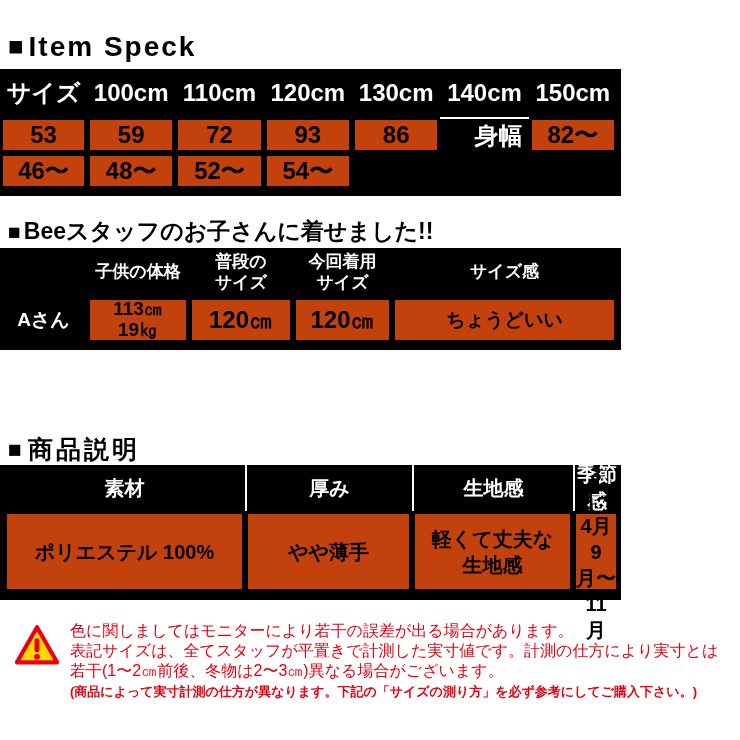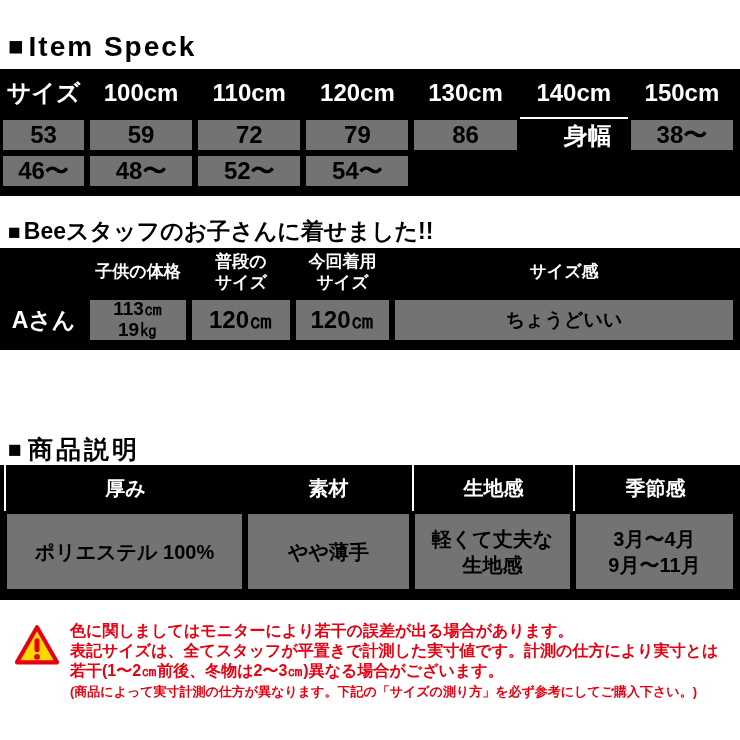--- a/index.html
+++ b/index.html
@@ -7,49 +7,49 @@
     position:relative;width:740px;height:740px;background:#fff;overflow:hidden;
     font-family:"Liberation Sans","DejaVu Sans",sans-serif;color:#000;
   }
   
   .heading{position:absolute;left:8px;font-weight:bold;color:#000;display:flex;align-items:center;}
   .heading .bullet{font-size:0.92em;margin-right:3px;line-height:1;}
   #h-item{top:31px;font-size:28px;letter-spacing:2px;}
   #h-staff{top:216px;font-size:23px;}
   #h-desc{top:433px;font-size:25px;letter-spacing:3px;}
   
-  .tbl{position:absolute;left:0;width:740px;background:#000;display:grid;box-sizing:border-box;}
+  .tbl{position:absolute;left:0;width:621px;background:#000;display:grid;box-sizing:border-box;}
   .hc{color:#fff;font-weight:bold;display:flex;align-items:center;justify-content:center;text-align:center;}
   .lc{background:#000;color:#fff;font-weight:bold;display:flex;align-items:center;justify-content:center;text-align:center;}
-  .vc{background:#737373;color:#000;border:3px solid #000;display:flex;align-items:center;justify-content:center;
+  .vc{background:#c2410c;color:#000;border:3px solid #000;display:flex;align-items:center;justify-content:center;
       text-align:center;font-weight:600;box-sizing:border-box;}
   .ml{white-space:pre-line;text-align:center;}
   
   #tbl-size{top:69px;grid-template-columns:87px repeat(6,1fr);grid-template-rows:48px 36px 36px;padding:0 4px 7px 0;}
   #tbl-size .hc{font-size:24px;}
   #tbl-size .lc{font-size:24px;}
   #tbl-size .vc{font-size:24px;}
   #tbl-size .sep{border-top:2px solid #fff;padding-left:28px;}
   
   #tbl-staff{top:248px;grid-template-columns:87px 102px 104px 99px 1fr;grid-template-rows:49px 46px;padding:0 4px 7px 0;}
   #tbl-staff .hc{font-size:17px;line-height:1.2;}
-  #tbl-staff .lc{font-size:23px;}
+  #tbl-staff .lc{font-size:19px;}
   #tbl-staff .vc{font-size:24px;}
   #tbl-staff .vc.phys{font-size:19px;line-height:1.1;}
   #tbl-staff .vc.fit{font-size:19px;text-align:center;}
   
   #tbl-desc{top:465px;grid-template-columns:241px 167px 161px 1fr;grid-template-rows:46px 81px;padding:0 4px 8px 4px;}
   #tbl-desc .hc{font-size:20px;}
   #tbl-desc .hc.divd{border-left:2px solid #fff;}
   #tbl-desc .vc{font-size:20px;line-height:1.3;}
   
   #notes{position:absolute;left:14px;top:621px;width:714px;display:flex;gap:10px;align-items:flex-start;}
   #warn-svg{width:46px;height:42px;flex:none;margin-top:3px;}
   .note-lines{flex:1;}
-  .nl{font-size:16px;font-weight:bold;line-height:20px;}
+  .nl{font-size:16px;font-weight:normal;line-height:20px;}
   .nl.small{font-size:13px;line-height:17px;font-weight:600;margin-top:2px;}
 </style>
 </head>
 <body>
 
 <div id="canvas">
 
   <div class="heading" id="h-item">
     <span class="bullet">■</span>
     <span>Item Speck</span>
@@ -60,25 +60,25 @@
     <div class="hc">100cm</div>
     <div class="hc">110cm</div>
     <div class="hc">120cm</div>
     <div class="hc">130cm</div>
     <div class="hc">140cm</div>
     <div class="hc">150cm</div>
 
     <div class="vc">53</div>
     <div class="vc">59</div>
     <div class="vc">72</div>
-    <div class="vc">79</div>
+    <div class="vc">93</div>
     <div class="vc">86</div>
 
     <div class="lc sep">身幅</div>
-    <div class="vc">38〜</div>
+    <div class="vc">82〜</div>
     <div class="vc">46〜</div>
     <div class="vc">48〜</div>
     <div class="vc">52〜</div>
     <div class="vc">54〜</div>
   </div>
 
   <div class="heading" id="h-staff">
     <span class="bullet">■</span>
     <span>Beeスタッフのお子さんに着せました!!</span>
   </div>
@@ -99,22 +99,22 @@
     <div class="vc">120㎝</div>
     <div class="vc fit">ちょうどいい</div>
   </div>
 
   <div class="heading" id="h-desc">
     <span class="bullet">■</span>
     <span>商品説明</span>
   </div>
 
   <div class="tbl" id="tbl-desc">
+    <div class="hc">素材</div>
     <div class="hc divd">厚み</div>
-    <div class="hc">素材</div>
     <div class="hc divd">生地感</div>
     <div class="hc divd">季節感</div>
 
     <div class="vc">ポリエステル 100%</div>
     <div class="vc">やや薄手</div>
     <div class="vc ml">軽くて丈夫な
 生地感</div>
     <div class="vc ml">3月〜4月
 9月〜11月</div>
   </div>

